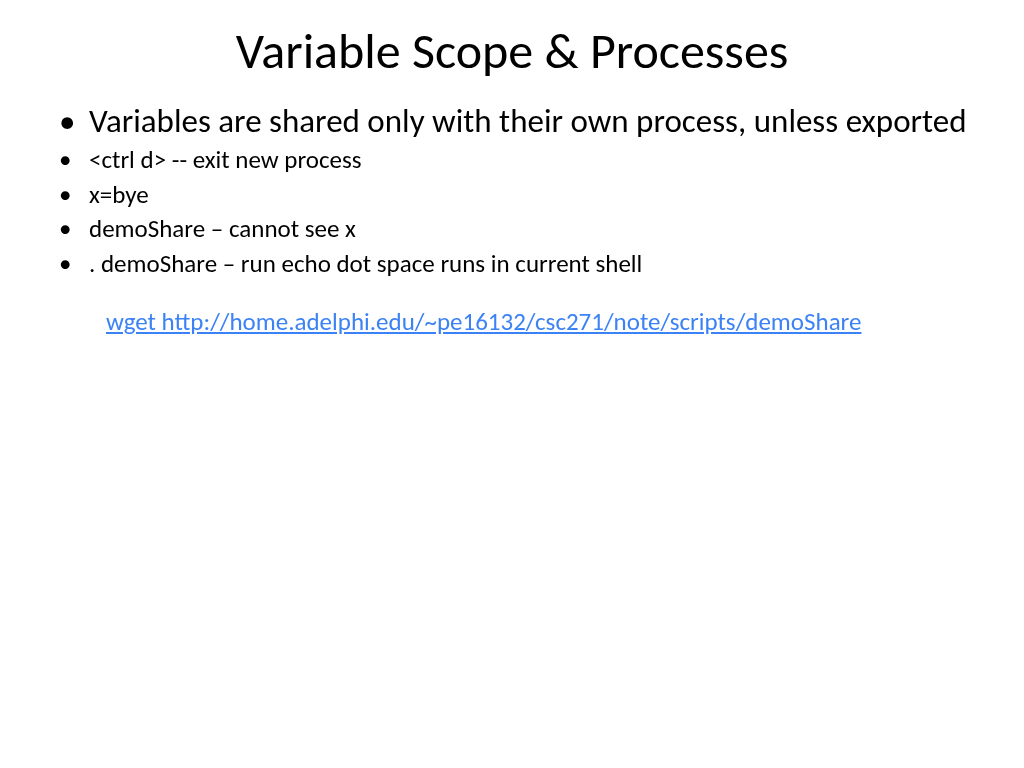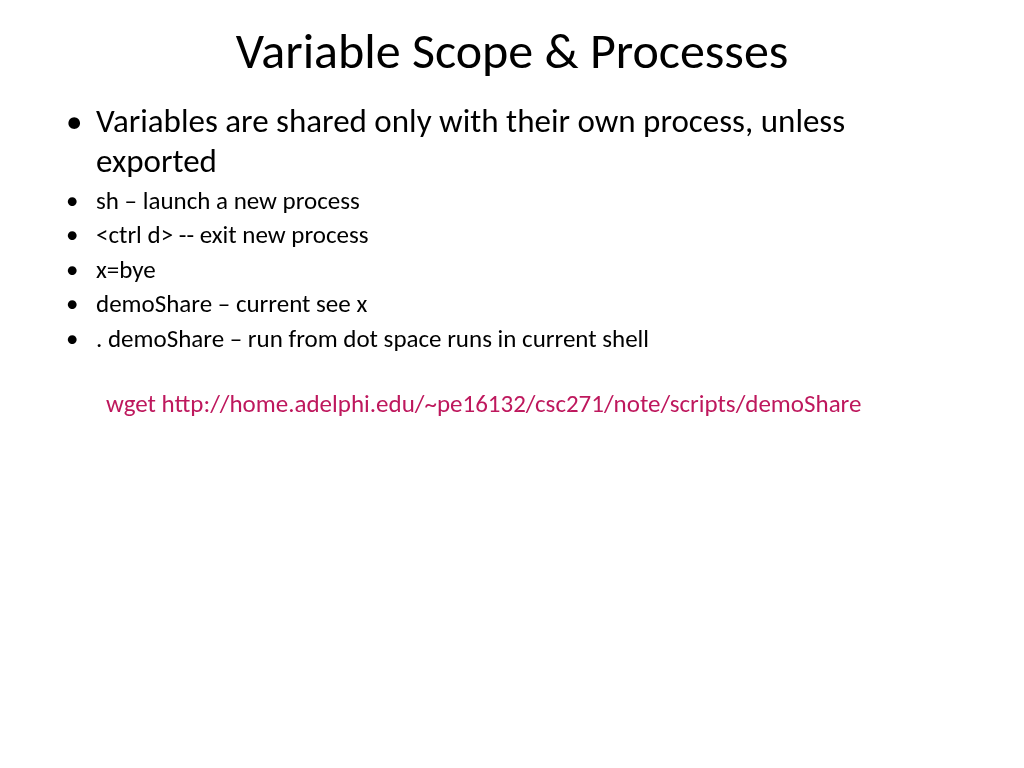--- a/index.html
+++ b/index.html
@@ -21,21 +21,21 @@
   }
   .title {
     font-size: 50px;
     font-weight: 400;
     text-align: center;
     margin: 0 0 20px 0;
     letter-spacing: 0px;
   }
   ul.bullets {
     list-style: none;
-    margin: 12px;
+    margin: 5px;
     padding: 0 0 0 44px;
   }
   ul.bullets li {
     position: relative;
     margin: 0 0 4px 0;
     line-height: 1.22;
   }
   ul.bullets li::before {
     content: "•";
     position: absolute;
@@ -51,36 +51,36 @@
     font-size: 33px;
     left: -32px;
   }
   .sub {
     font-size: 25px;
   }
   .sub::before {
     font-size: 25px;
   }
   .footer-cmd {
-    color: #be185d;
+    color: #3b82f6;
     font-size: 25px;
     line-height: 1.25;
     padding: 22px 20px 0 66px;
     word-break: break-all;
+    text-decoration: underline;
   }
 </style>
 </head>
 <body>
 
 <div class="slide">
   <h1 class="title">Variable Scope &amp; Processes</h1>
 
   <ul class="bullets">
     <li class="lead">Variables are shared only with their own process, unless exported</li>
-    <li class="sub">sh – launch a new process</li>
     <li class="sub">&lt;ctrl d&gt; -- exit new process</li>
     <li class="sub">x=bye</li>
-    <li class="sub">demoShare – current see x</li>
-    <li class="sub">. demoShare – run from dot space runs in current shell</li>
+    <li class="sub">demoShare – cannot see x</li>
+    <li class="sub">. demoShare – run echo dot space runs in current shell</li>
   </ul>
 
   <div class="footer-cmd">wget http://home.adelphi.edu/~pe16132/csc271/note/scripts/demoShare</div>
 </div>
 
 </body></html>

